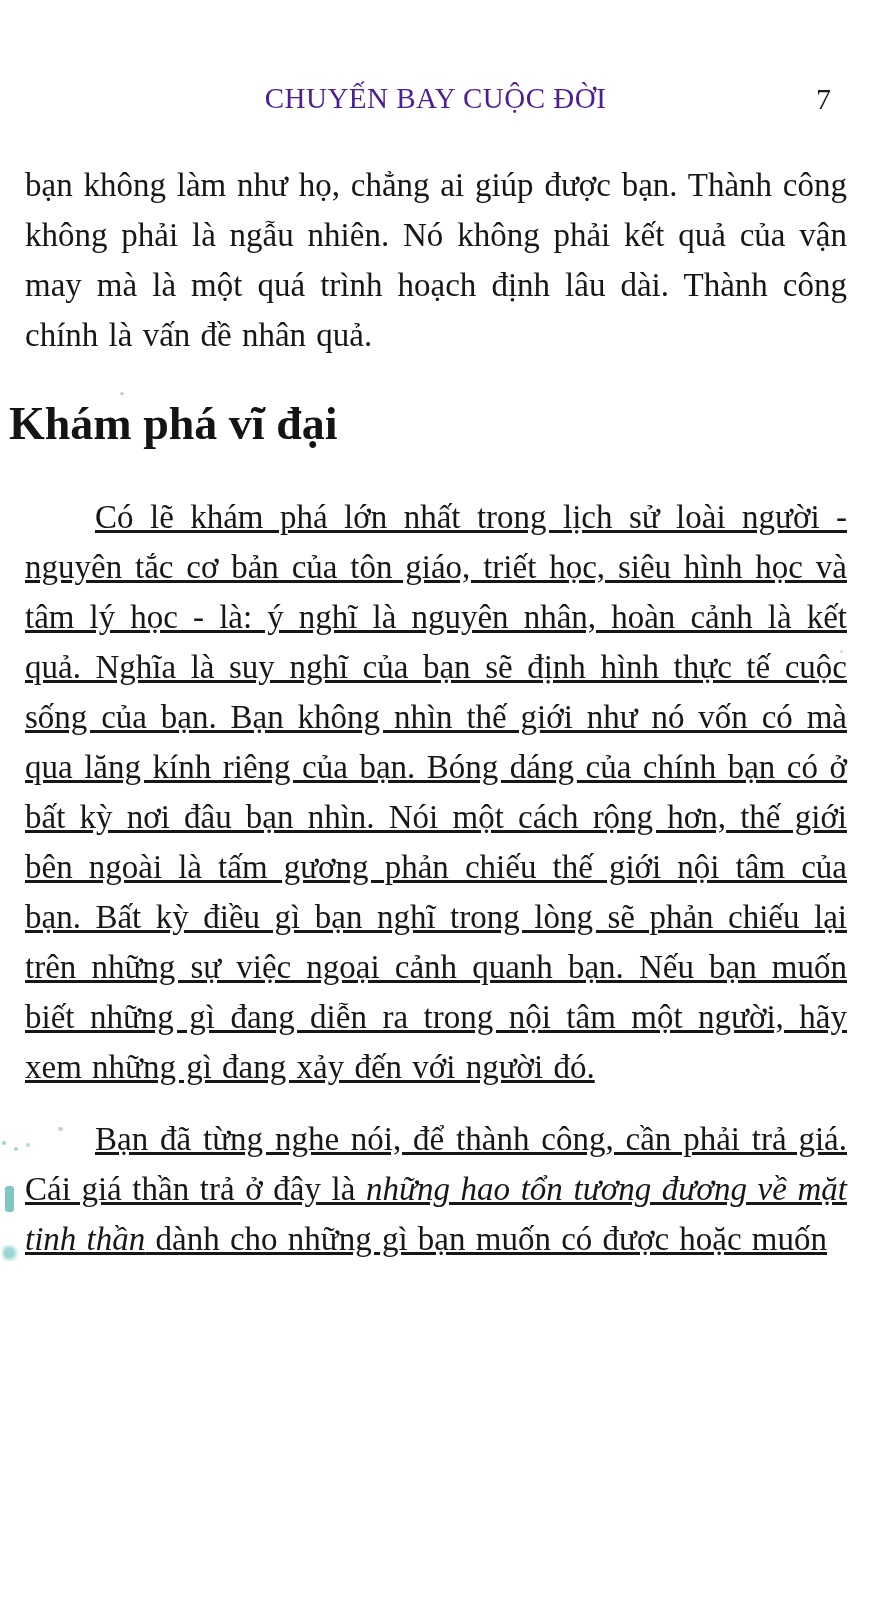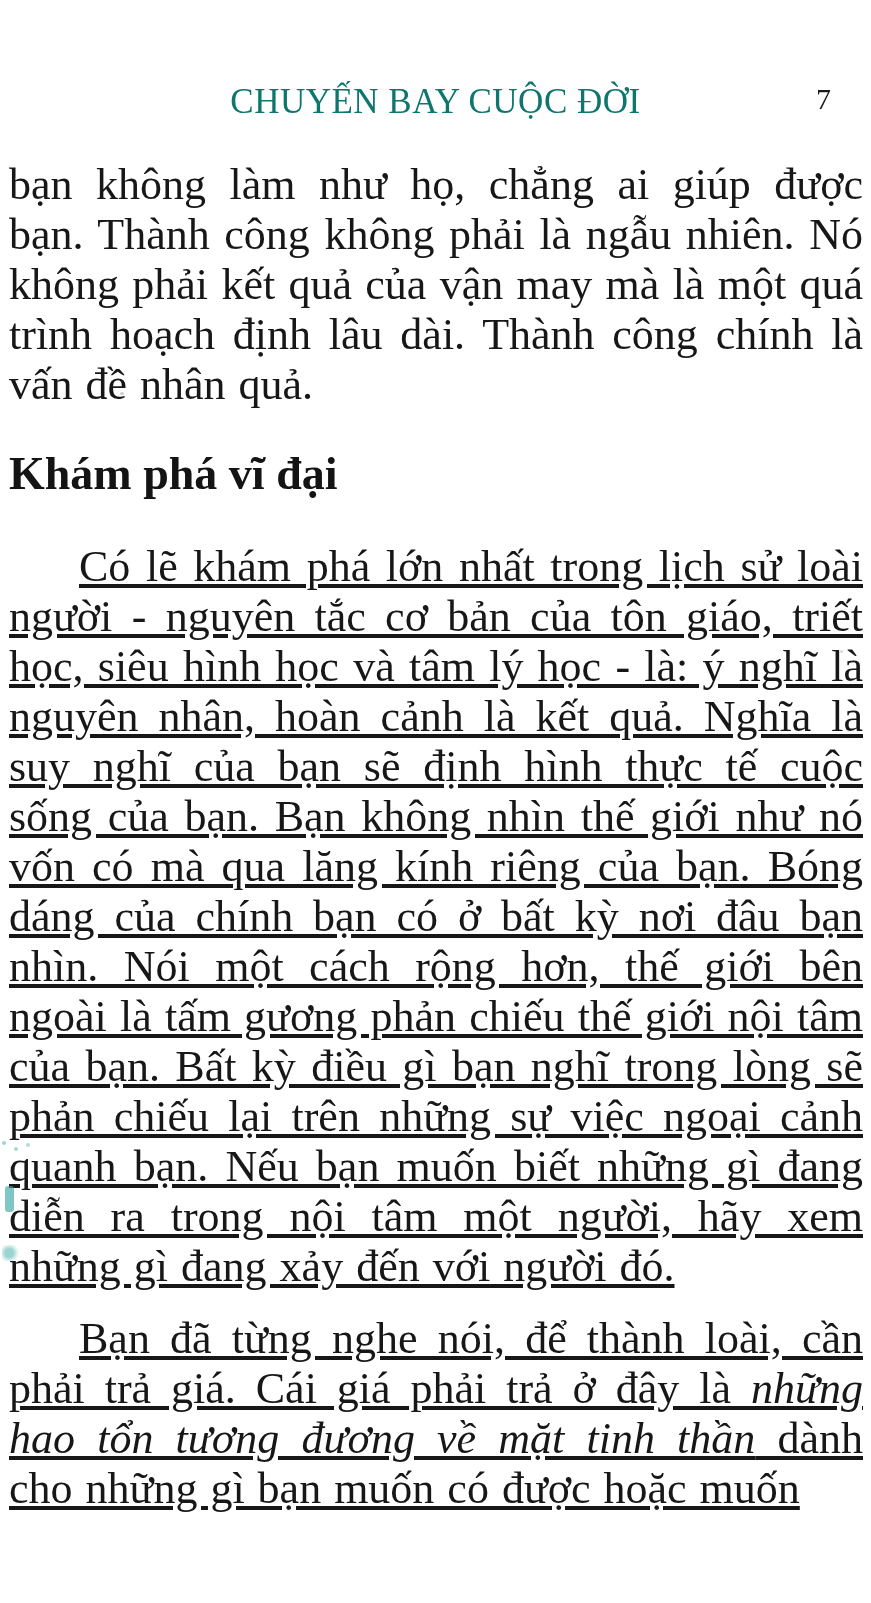--- a/index.html
+++ b/index.html
@@ -15,42 +15,42 @@
     color: #161616;
   }
 
   .running-header {
     position: relative;
     margin-top: 82px;
     height: 34px;
     text-align: center;
   }
   .running-title {
-    font-size: 35px;
+    font-size: 29px;
     letter-spacing: 0.5px;
-    color: #0f766e;
+    color: #4c1d95;
     white-space: nowrap;
     text-align: right;
   }
   .page-number {
     position: absolute;
     top: 0;
     right: 40px;
     font-size: 30px;
     color: #1b1b1b;
   }
 
   .content {
     position: relative;
     margin: 0 8px 0 9px;
   }
 
   .para {
-    margin: 0;
-    font-size: 44px;
+    margin: 16px;
+    font-size: 33px;
     line-height: 50px;
     text-align: justify;
     word-spacing: 2px;
     color: #171717;
   }
   .para.intro { margin-top: 44px; }
   .para.indent { text-indent: 70px; text-decoration: underline; }
   .para.gap { margin-top: 22px; }
 
   .section-heading {
@@ -97,21 +97,21 @@
 
   <div class="content">
 
     <p class="para intro">bạn không làm như họ, chẳng ai giúp được bạn. Thành công không phải là ngẫu nhiên. Nó không phải kết quả của vận may mà là một quá trình hoạch định lâu dài. Thành công chính là vấn đề nhân quả.</p>
 
     <h1 class="section-heading">Khám phá vĩ đại</h1>
 
     <p class="para indent first-after-heading">Có lẽ khám phá lớn nhất trong lịch sử loài người - nguyên tắc cơ bản của tôn giáo, triết học, siêu hình học và tâm lý học - là: ý nghĩ là nguyên nhân, hoàn cảnh là kết quả. Nghĩa là suy nghĩ của bạn sẽ định hình thực tế cuộc sống của bạn. Bạn không nhìn thế giới như nó vốn có mà qua lăng kính riêng của bạn. Bóng dáng của chính bạn có ở bất kỳ nơi đâu bạn nhìn. Nói một cách rộng hơn, thế giới bên ngoài là tấm gương phản chiếu thế giới nội tâm của bạn. Bất kỳ điều gì bạn nghĩ trong lòng sẽ phản chiếu lại trên những sự việc ngoại cảnh quanh bạn. Nếu bạn muốn biết những gì đang diễn ra trong nội tâm một người, hãy xem những gì đang xảy đến với người đó.</p>
 
 
-    <p class="para indent gap"><span>Bạn đã từng nghe nói, để thành loài, cần phải trả giá. Cái giá phải trả ở đây là </span><em class="italic-phrase">những hao tổn tương đương về mặt tinh thần</em><span> dành cho những gì bạn muốn có được hoặc muốn</span></p>
+    <p class="para indent gap"><span>Bạn đã từng nghe nói, để thành công, cần phải trả giá. Cái giá thần trả ở đây là </span><em class="italic-phrase">những hao tổn tương đương về mặt tinh thần</em><span> dành cho những gì bạn muốn có được hoặc muốn</span></p>
 
   </div>
 
   <div class="scan-mark mark-dots"></div>
   <div class="scan-mark mark-dash"></div>
   <div class="scan-mark mark-speck"></div>
   <div class="scan-mark speck-a"></div>
   <div class="scan-mark speck-b"></div>
   <div class="scan-mark speck-c"></div>
 

